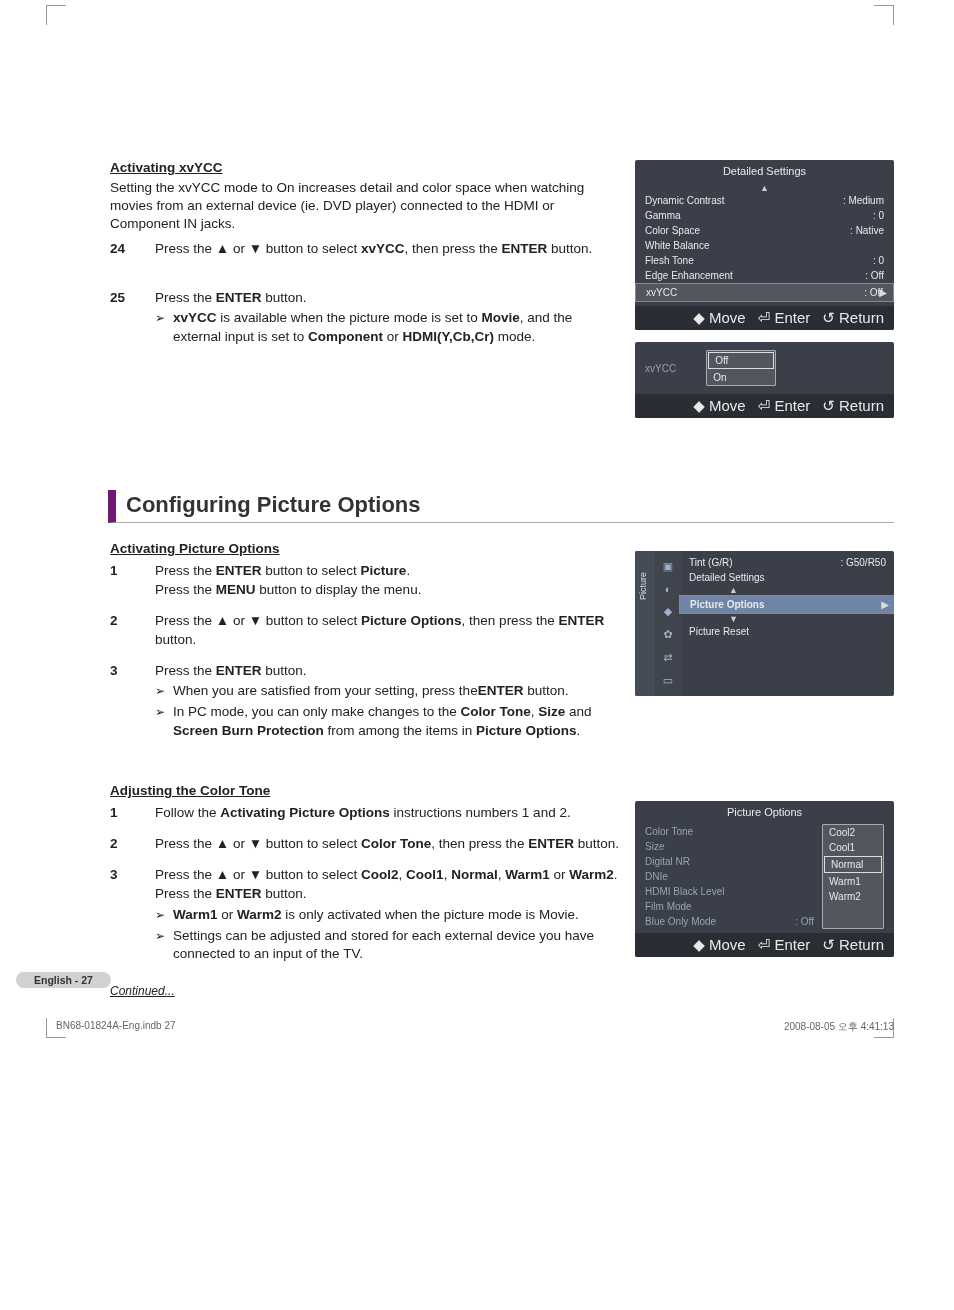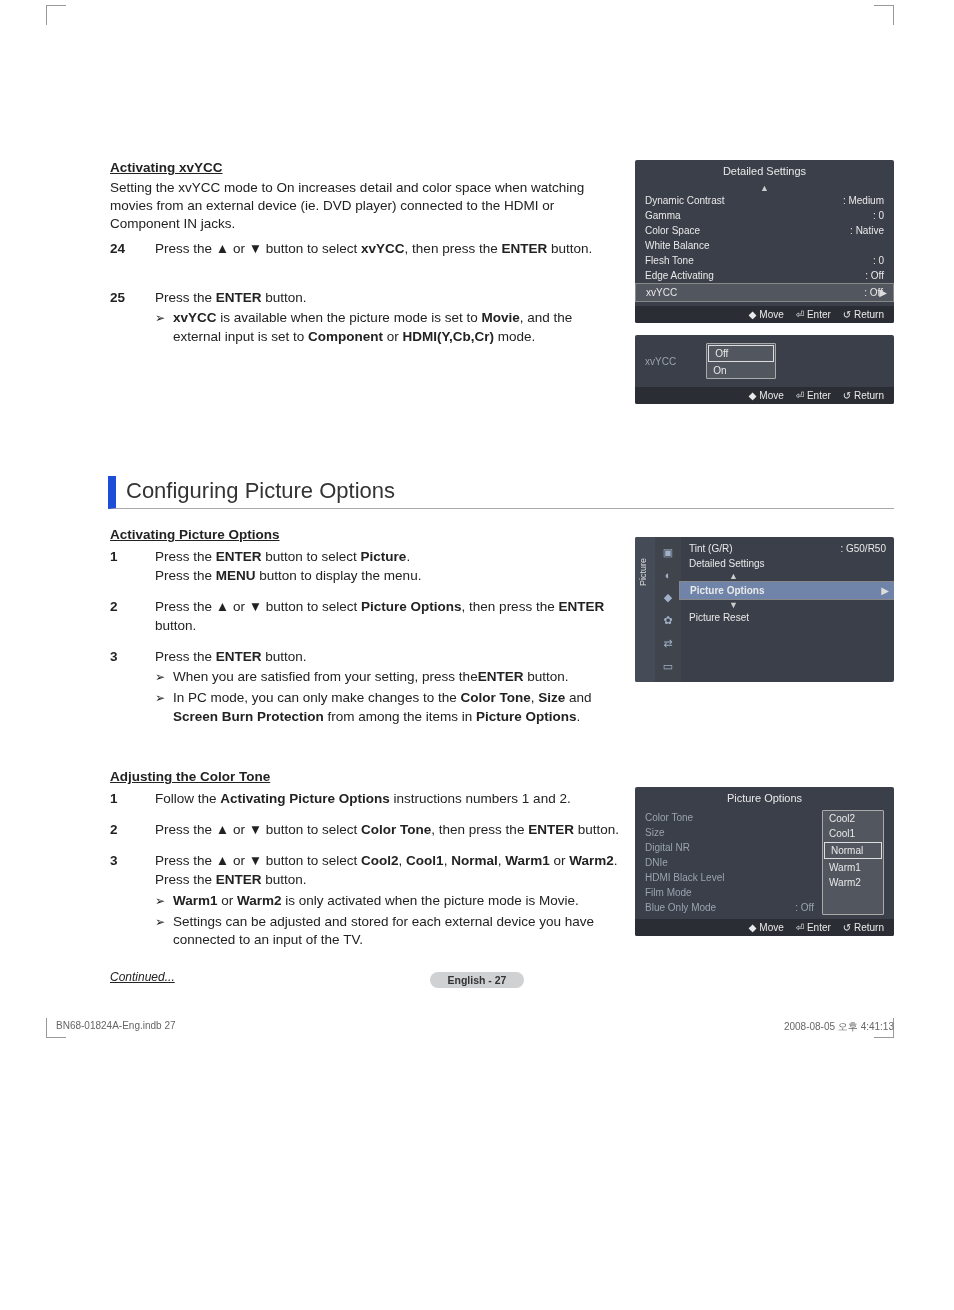--- a/index.html
+++ b/index.html
@@ -23,48 +23,48 @@
   .sec-sub { font-weight: bold; text-decoration: underline; font-size: 13.5px; margin-bottom: 4px; }
   .p { font-size: 13.5px; line-height: 1.35; margin: 0 0 3px 0; }
   .steps { margin: 6px 0 0 0; padding: 0; }
   .step { display: flex; font-size: 13.5px; line-height: 1.4; margin-bottom: 12px; max-width: 510px; }
   .step-num { width: 28px; flex: none; font-weight: bold; }
   .step-body { flex: 1; margin-left: 17px; }
   .note { display: flex; margin-top: 2px; }
   .note-icon { width: 18px; flex: none; font-size: 12px; padding-top: 1px; }
   .b { font-weight: bold; }
   .section-title {
-    font-size: 22px; font-weight: normal; color: #333;
-    border-left: 8px solid #1d4ed8; padding: 2px 0 4px 10px;
+    font-size: 22px; font-weight: bold; color: #333;
+    border-left: 8px solid #701a75; padding: 2px 0 4px 10px;
     border-bottom: 1px solid #aaa; margin: 60px 0 18px -2px;
   }
   .two-col { display: flex; }
   .left { width: 510px; }
   .right { flex: 1; padding-left: 15px; }
   .osd {
     background: #3a3f49; color: #e9e9e9; font-size: 10px;
     border-radius: 2px; overflow: hidden; margin-bottom: 12px;
   }
   .osd-title { text-align: center; padding: 5px 0 4px; font-size: 11px; }
   .osd-body { padding: 2px 10px 4px; }
   .osd-row { display: flex; justify-content: space-between; padding: 2px 0; }
   .osd-row.sel { background: #52565f; margin: 0 -10px; padding: 3px 10px; border: 1px solid #888; position: relative; }
   .osd-row.sel .arr { position: absolute; right: 6px; color: #ddd; }
   .osd-up { text-align: center; color: #ccc; font-size: 9px; }
-  .osd-footer { background: #2a2d33; display: flex; justify-content: flex-end; gap: 12px; padding: 3px 10px; font-size: 10px; }
+  .osd-footer { background: #2a2d33; display: flex; justify-content: flex-end; gap: 12px; padding: 3px 10px; font-size: 15px; }
   .osd-footer span::before { content: ""; }
   .osd-drop { background: #52565f; border: 1px solid #aaa; border-radius: 1px; }
   .osd-drop .opt { padding: 2px 6px; font-size: 10px; }
   .osd-drop .opt.sel { border: 1px solid #ddd; margin: 1px; }
   .osd2 { display: flex; background: #3a3f49; color: #e9e9e9; font-size: 10px; border-radius: 2px; overflow: hidden; }
   .osd2-icons { background: #3f444d; padding: 4px 0; text-align: center; }
   .osd2-icons div { padding: 5px 0; color: #9fb0c7; font-size: 11px; }
   .osd2-main { flex: 1; padding: 4px 8px 6px; }
   .pill { background: #cfd1d3; border-radius: 10px; display: inline-block; padding: 2px 18px; font-size: 10.5px; font-weight: bold; color: #333; }
-  .page-foot-center { position: absolute; bottom: 70px; left: 0; right: 0; text-align: center; }
+  .page-foot-center { position: absolute; bottom: 70px; left: 16px; right: 0; text-align: left; }
   .continued { font-style: italic; font-size: 12px; max-width: 510px; margin-top: 20px; text-decoration: underline; }
   .print-foot { position: absolute; bottom: 24px; left: 56px; right: 60px; display: flex; justify-content: space-between; font-size: 10px; color: #666; }
 </style>
 </head>
 <body>
 <div class="page">
   <div class="crop-tl"></div>
   <div class="crop-tr"></div>
   <div class="crop-bl"></div>
   <div class="crop-br"></div>
@@ -112,21 +112,21 @@
             </div>
           <div class="osd-row">
               <span>White Balance</span>
               <span></span>
             </div>
           <div class="osd-row">
               <span>Flesh Tone</span>
               <span>: 0</span>
             </div>
           <div class="osd-row">
-              <span>Edge Activating</span>
+              <span>Edge Enhancement</span>
               <span>: Off</span>
             </div>
           <div class="osd-row sel">
               <span>xvYCC</span>
               <span>: Off</span>
               <span class="arr">▶</span>
             </div>
         </div>
         <div class="osd-footer">
           <span>◆ Move</span>

